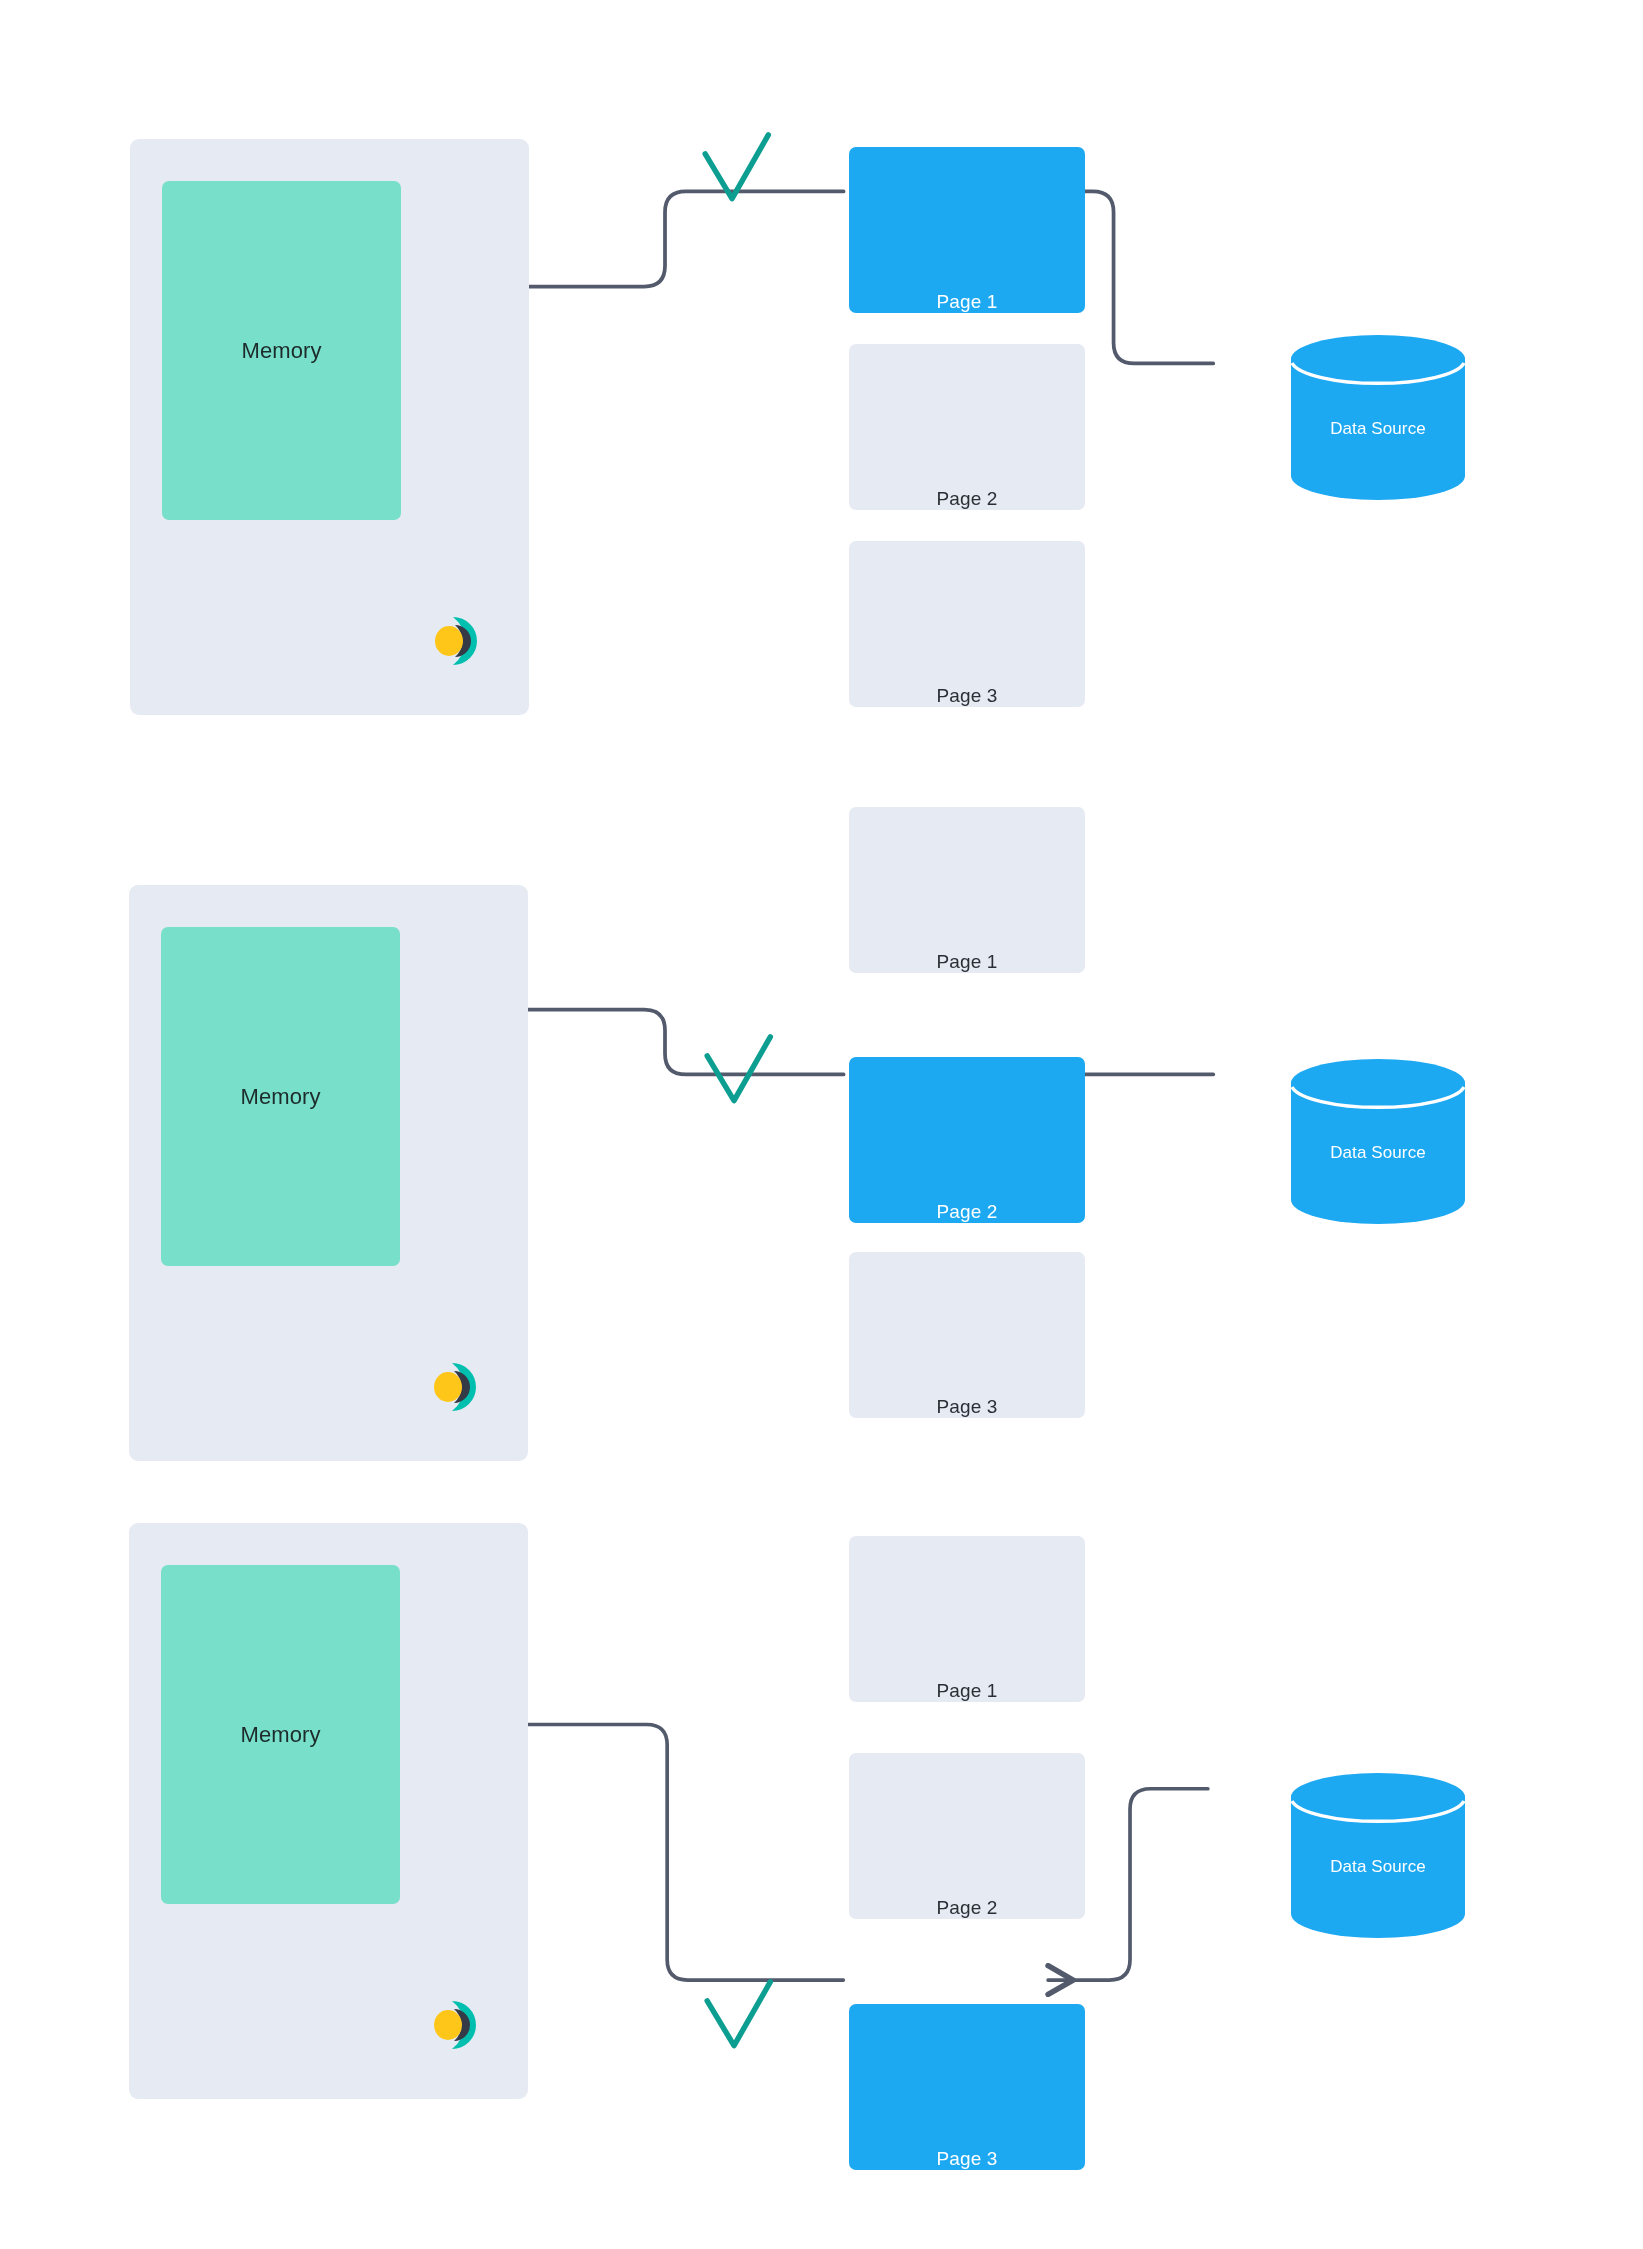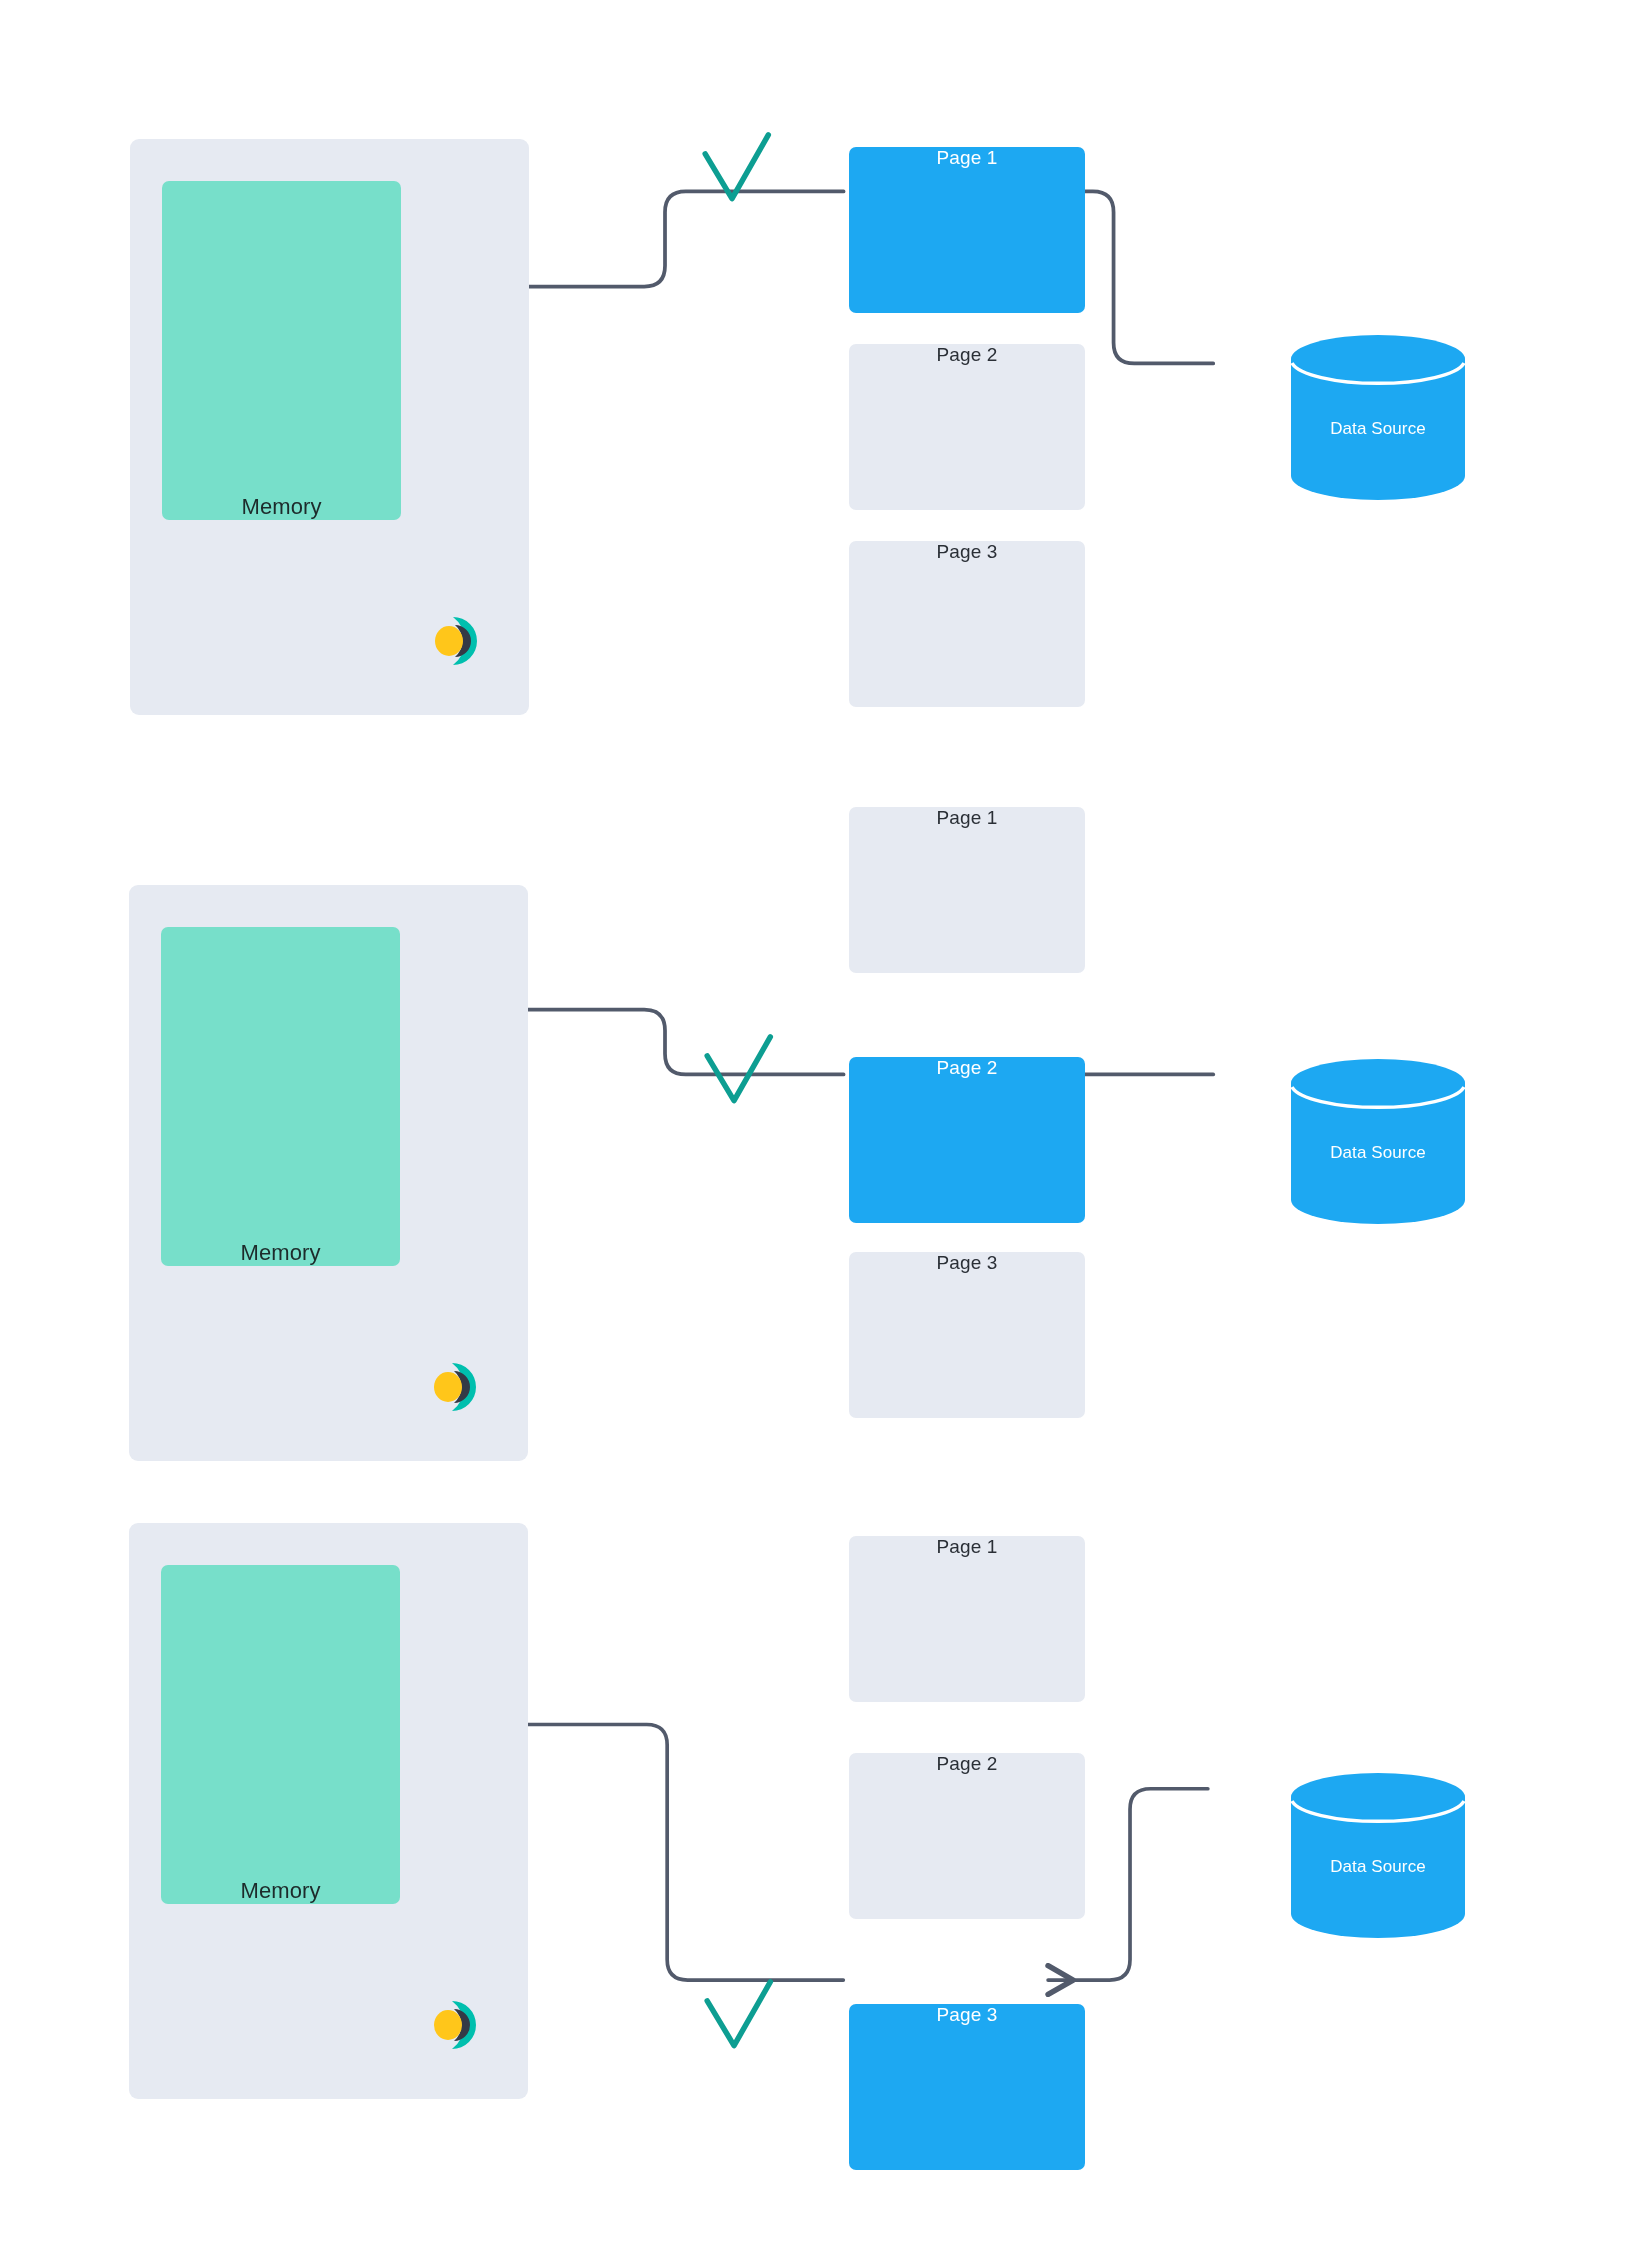--- a/index.html
+++ b/index.html
@@ -43,21 +43,21 @@
   }
   .memory-block {
     position: absolute;
     left: 32px;
     top: 42px;
     width: 239px;
     height: 339px;
     background: #77dfca;
     border-radius: 7px;
     display: flex;
-    align-items: flex-end;
+    align-items: center;
     justify-content: center;
   }
   .memory-label {
     font-size: 22px;
     color: #1d2b2b;
     letter-spacing: 0.1px;
   }
 
   
   .logo {
@@ -68,21 +68,21 @@
     height: 60px;
   }
 
   
   .page-box {
     position: absolute;
     width: 236px;
     height: 166px;
     border-radius: 7px;
     display: flex;
-    align-items: flex-start;
+    align-items: flex-end;
     justify-content: center;
     box-sizing: border-box;
   }
   .page-box.inactive {
     background: #e6eaf2;
   }
   .page-box.active {
     background: #1da8f2;
   }
   .page-label {

